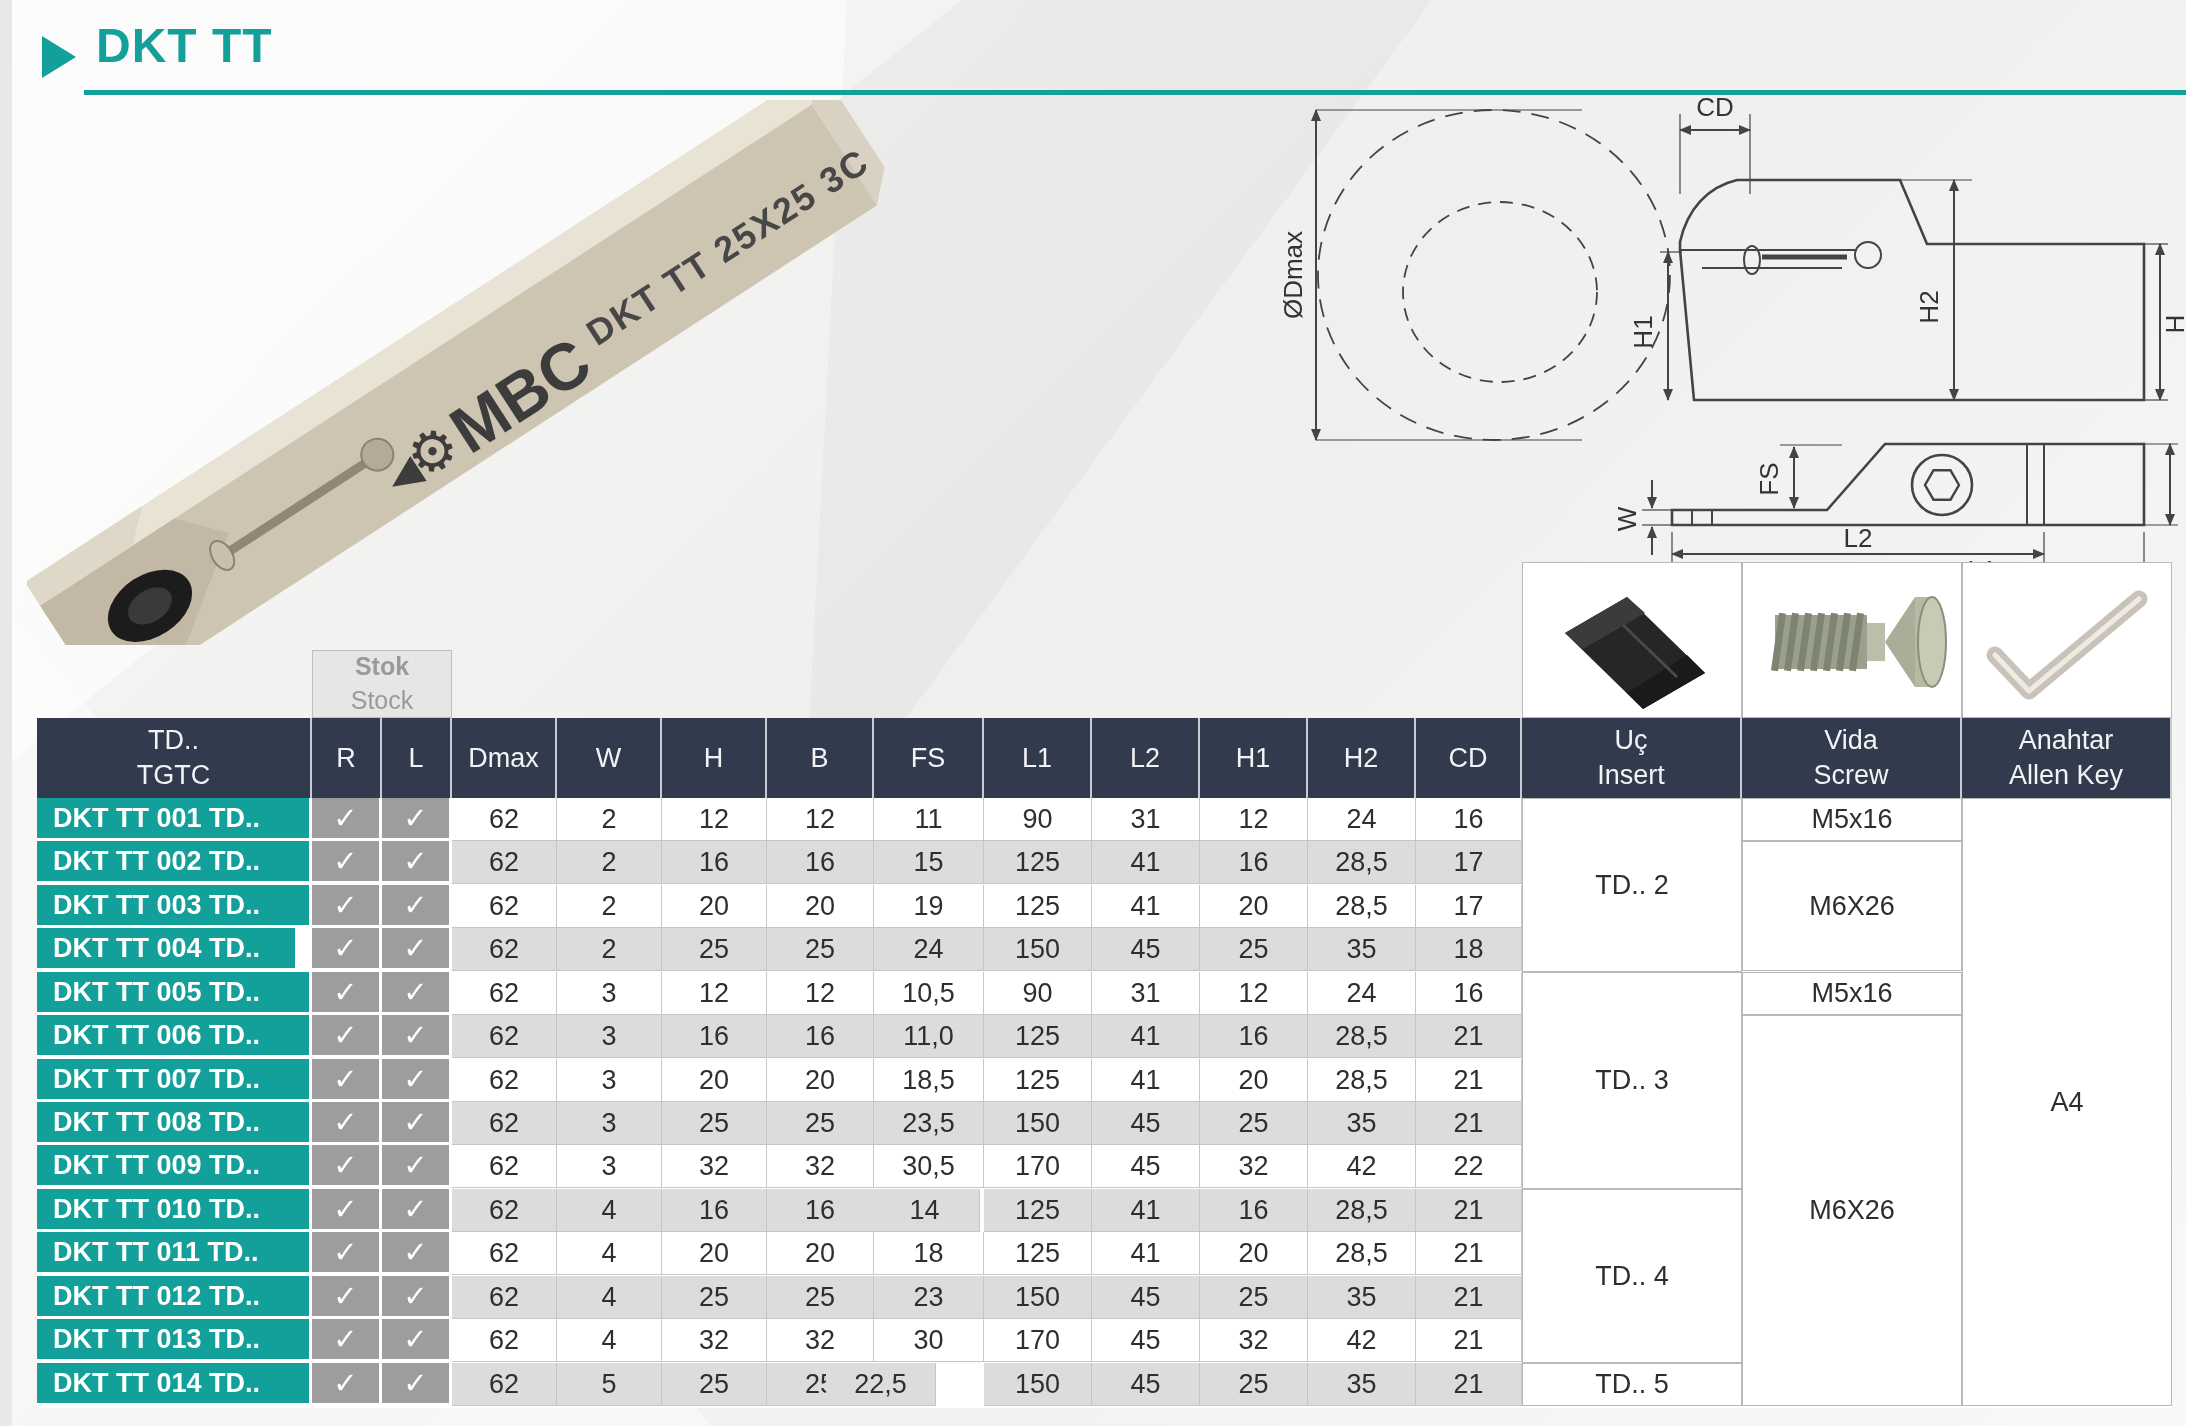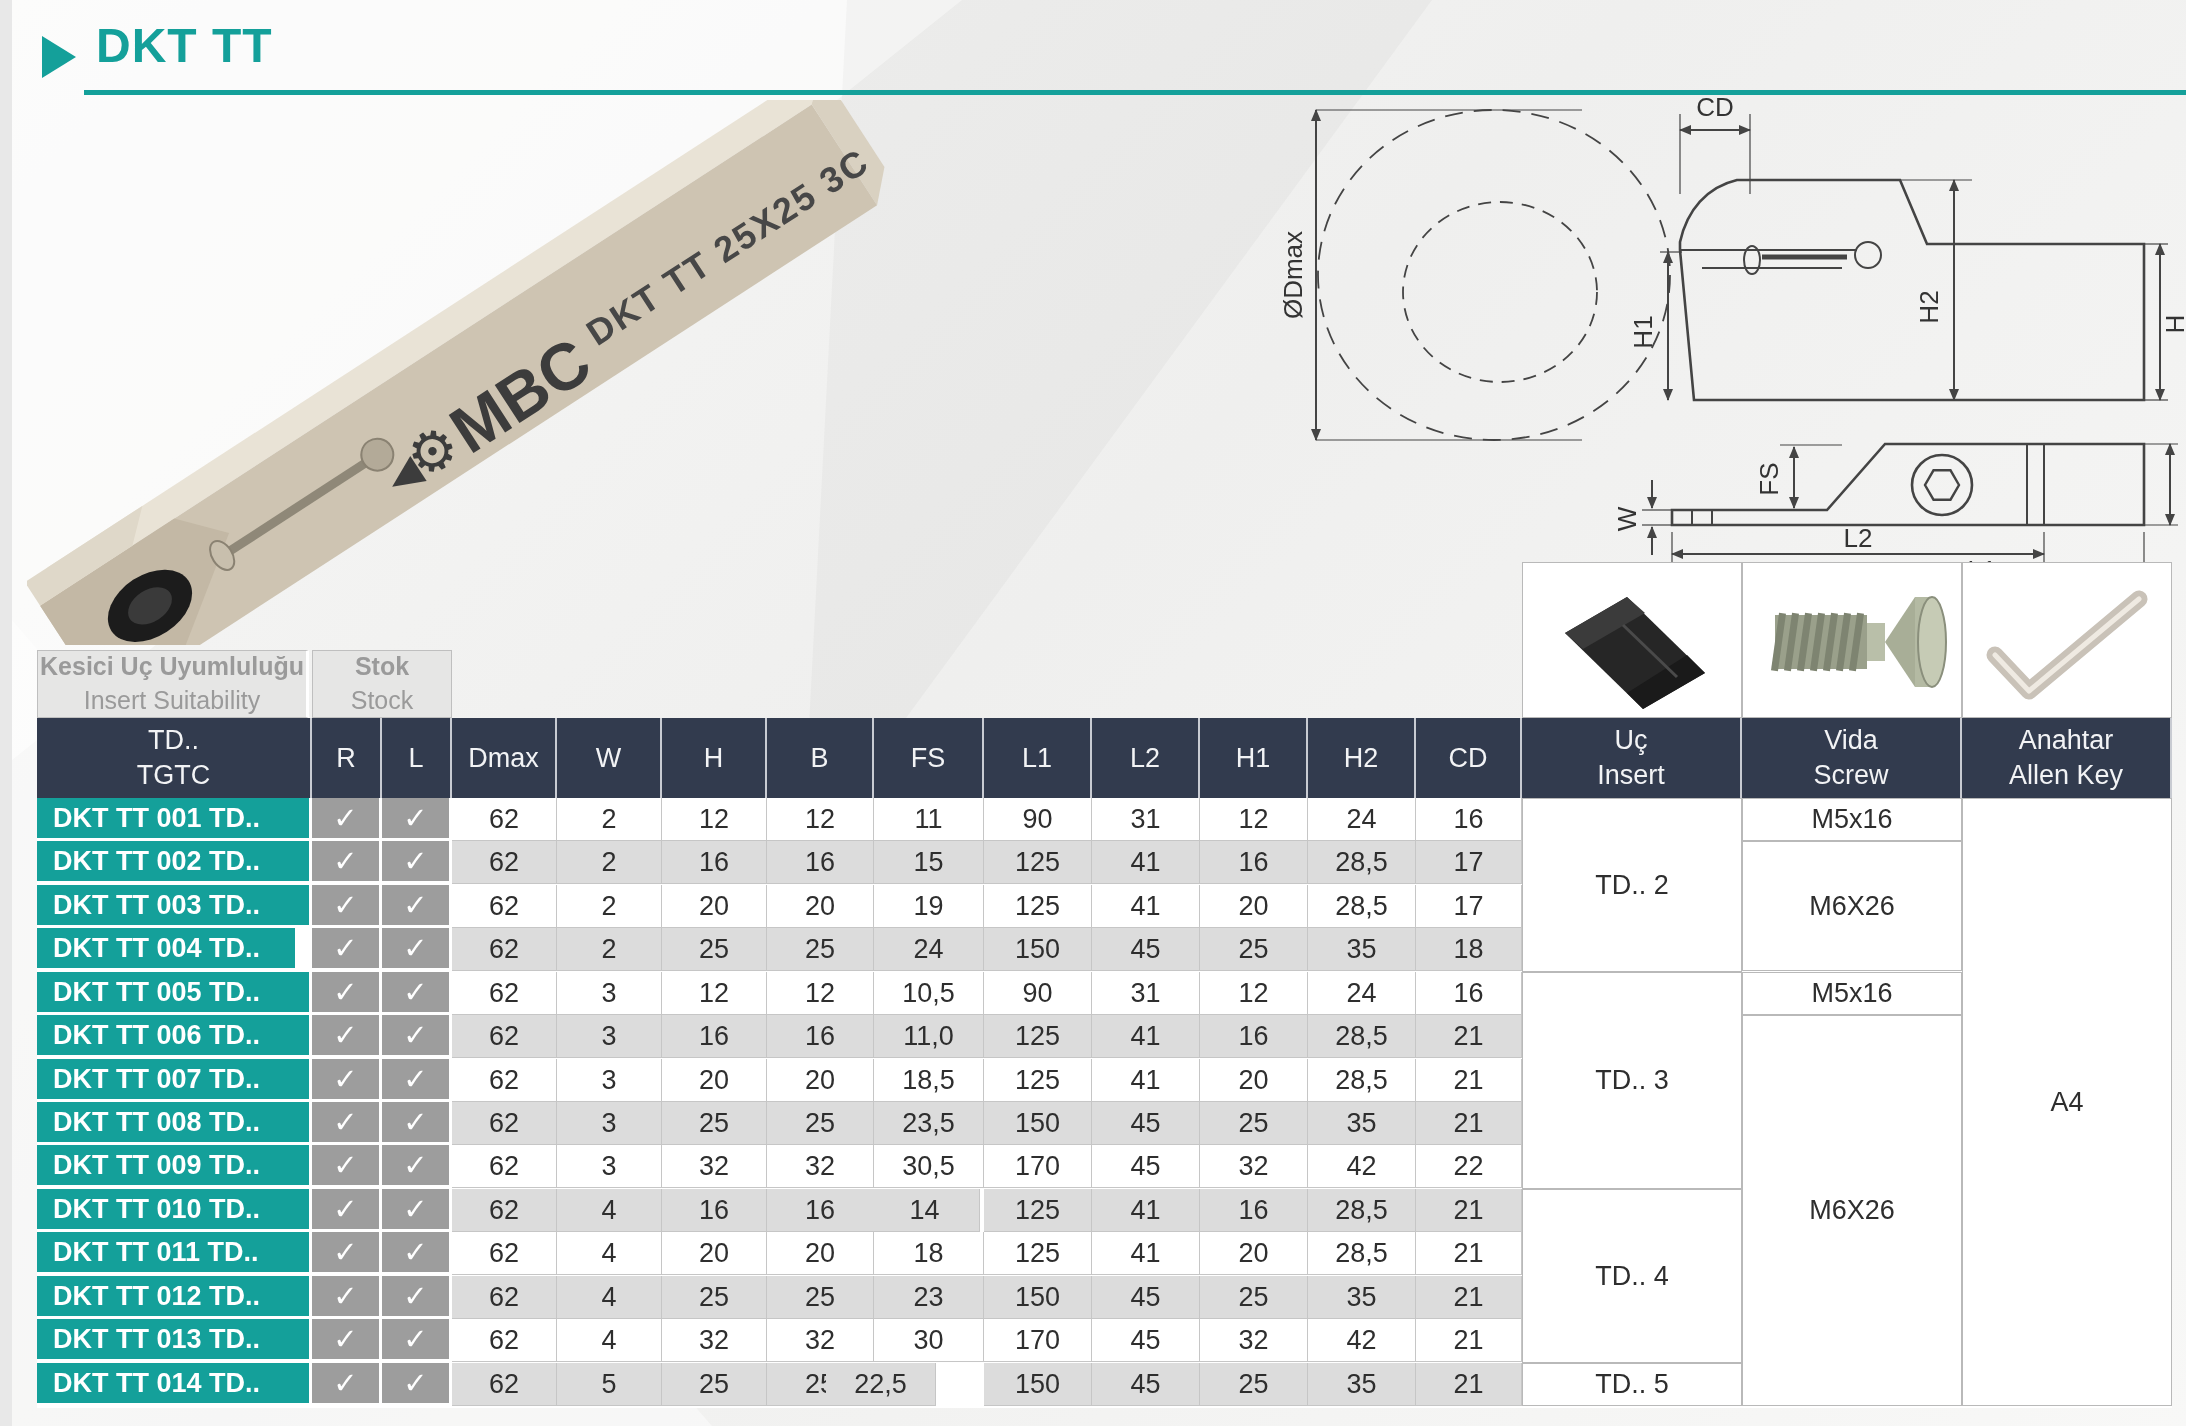--- a/index.html
+++ b/index.html
@@ -163,24 +163,20 @@
     <text class="dim-label" x="902" y="232" transform="rotate(-90 902 232)" text-anchor="middle">H</text>
     <text class="dim-label" x="354" y="427" transform="rotate(-90 354 427)" text-anchor="middle">W</text>
     <text class="dim-label" x="496" y="387" transform="rotate(-90 496 387)" text-anchor="middle">FS</text>
     <text class="dim-label" x="576" y="455" text-anchor="middle">L2</text>
     <text class="dim-label" x="700" y="487" text-anchor="middle">L1</text>
   </svg>
 
   <div id="table-area">
     <div class="underlay"></div>
 
-    <div class="cell ghead" style="left:0;top:88px;width:272px;height:68px;border-right:3px solid #fff;">
-      <span class="l1">Kesici Uç Uyumluluğu</span>
-      <span>Insert Suitability</span>
-    </div>
     <div class="cell ghead" style="left:275px;top:88px;width:140px;height:68px;">
       <span class="l1">Stok</span>
       <span>Stock</span>
     </div>
 
     <div class="cell imgcell" style="left:1485px;top:0;width:220px;height:156px;">
       <svg width="210" height="146" viewBox="0 0 210 146">
         <polygon points="38,66 100,30 178,106 116,142" fill="#262626"></polygon>
         <polygon points="38,66 100,30 118,46 56,82" fill="#3B3B3B"></polygon>
         <polygon points="160,88 178,106 116,142 100,126" fill="#1A1A1A"></polygon>

